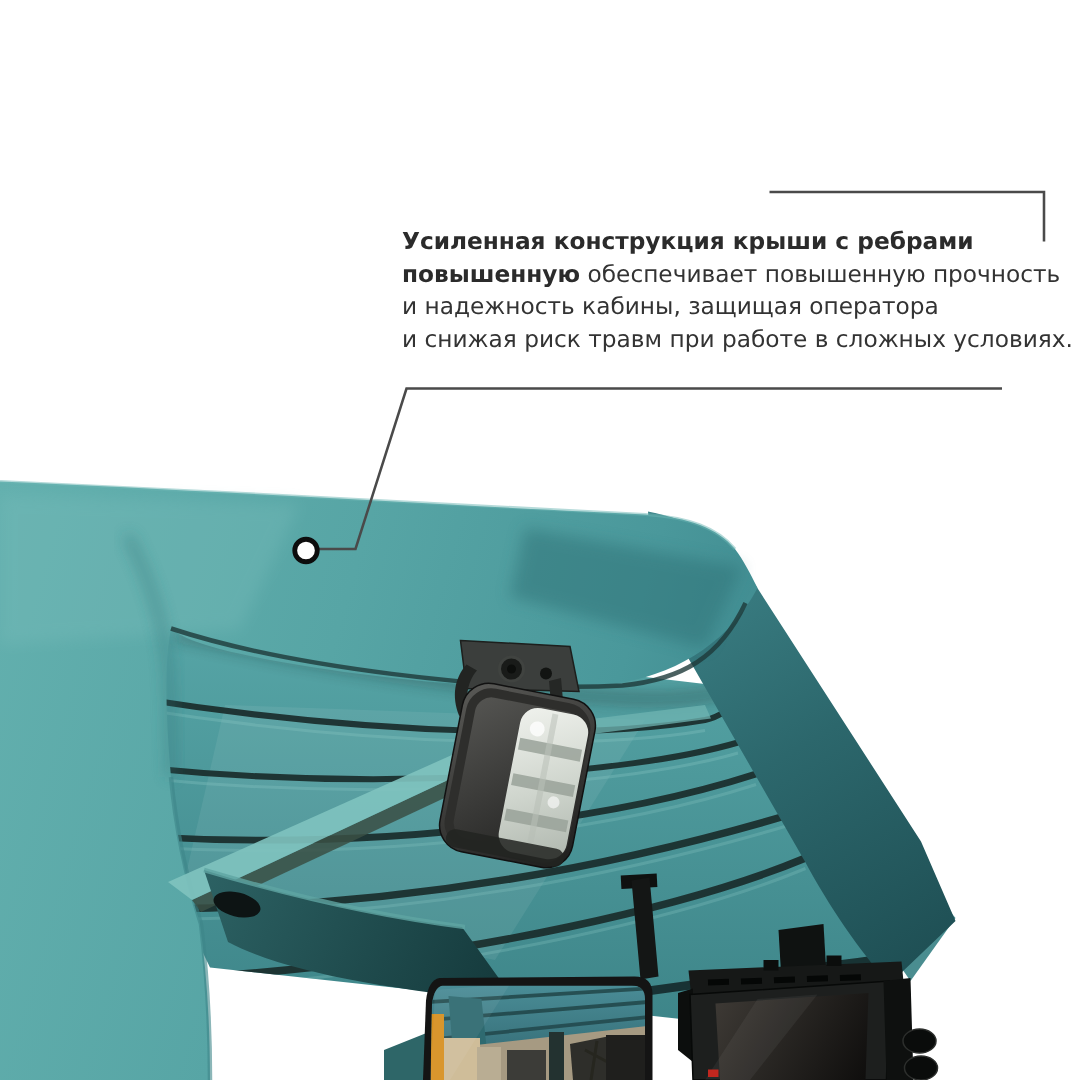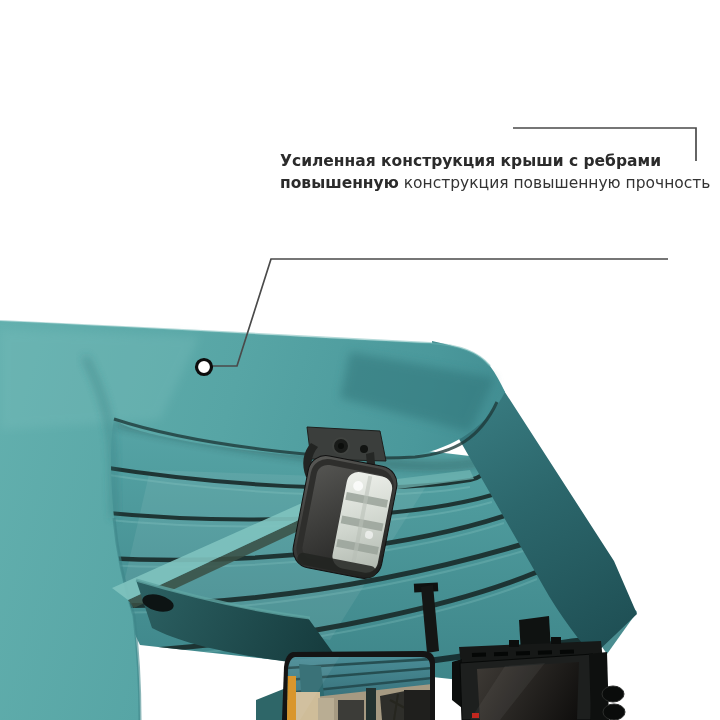--- a/index.html
+++ b/index.html
@@ -2,21 +2,21 @@
 <html><head>
 <meta charset="utf-8">
 <style>
   html,body{margin:0;padding:0;}
   body{
     width:720px;height:720px;background:#ffffff;position:relative;overflow:hidden;
     font-family:"DejaVu Sans","Liberation Sans",sans-serif;
   }
   .scene{position:absolute;left:0;top:0;width:720px;height:720px;}
   .callout{
-    position:absolute;left:280px;top:151px;width:440px;
+    position:absolute;left:268px;top:151px;width:440px;
     font-size:15.5px;line-height:21.6px;color:#333333;
   }
   .callout .line{white-space:nowrap;}
   .callout .b{font-weight:bold;color:#2b2b2b;}
 </style>
 </head>
 <body>
 
 <svg class="scene" viewBox="0 0 720 720">
   <defs>
@@ -199,14 +199,16 @@
     <polyline points="668,259 271,259 237,366 212,366"></polyline>
   </g>
   <g fill="none" stroke-width="1.7" stroke="#4a4a4a">
     <polyline points="513,128 696,128 696,161"></polyline>
   </g>
   <circle cx="204" cy="367" r="7.5" stroke="#0d0d0d" stroke-width="3.2" fill="#ffffff"></circle>
 </svg>
 
 <div class="callout">
   <div class="line"><span class="b">Усиленная конструкция крыши с ребрами</span><span></span></div>
-  <div class="line"><span class="b">повышенную</span><span> конструкция повышенную прочность</span></div>
+  <div class="line"><span class="b">повышенную</span><span> обеспечивает повышенную прочность</span></div>
+  <div class="line"><span class="b"></span><span>и надежность кабины, защищая оператора</span></div>
+  <div class="line"><span class="b"></span><span>и снижая риск травм при работе в сложных условиях.</span></div>
 </div>
 
 </body></html>

